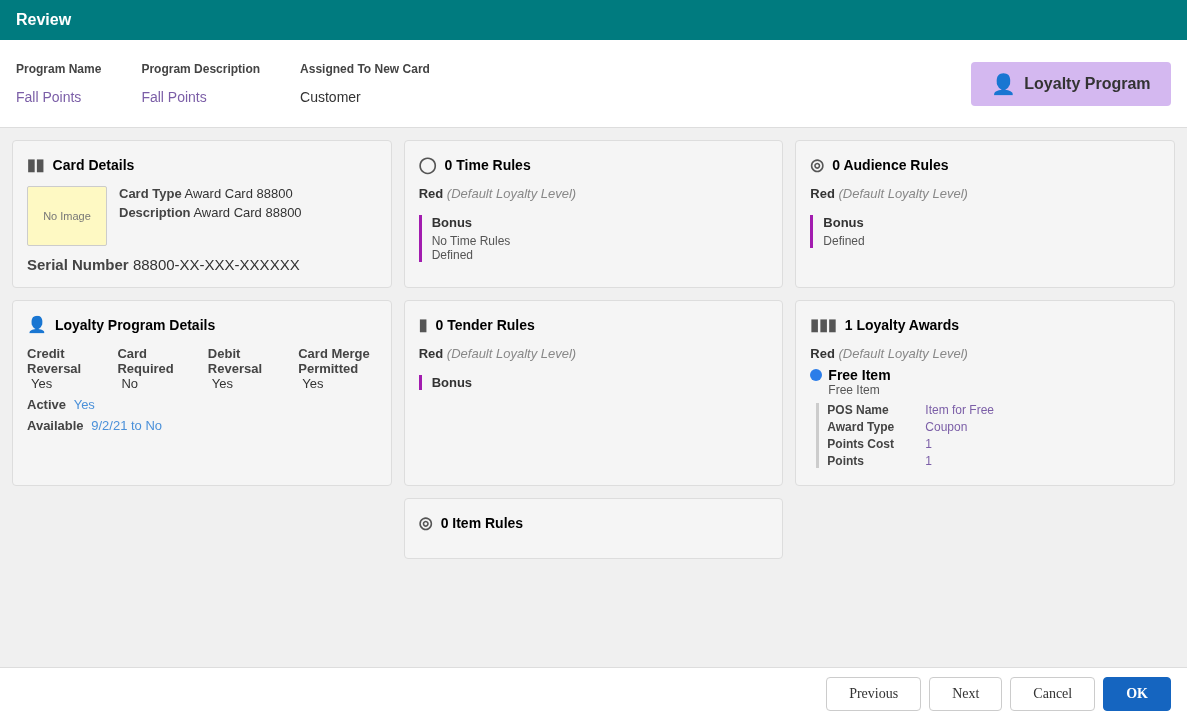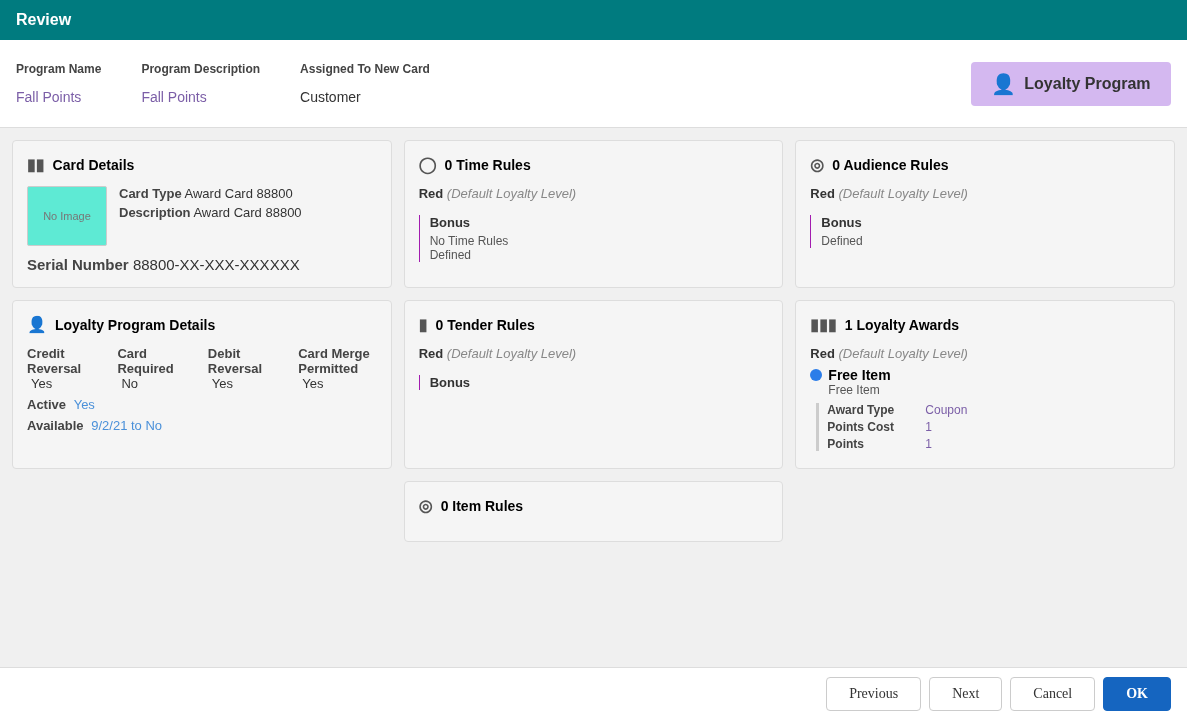--- a/index.html
+++ b/index.html
@@ -22,21 +22,21 @@
     .scroll-area::-webkit-scrollbar { width: 10px; }
     .scroll-area::-webkit-scrollbar-track { background: #f0f0f0; }
     .scroll-area::-webkit-scrollbar-thumb { background: #bbb; border-radius: 4px; }
 
     
     .card { background: #f5f5f5; border: 1px solid #ddd; border-radius: 4px; padding: 14px; }
     .card-title { display: flex; align-items: center; gap: 8px; font-weight: 700; font-size: 14px; margin-bottom: 12px; }
     .card-title .icon { color: #555; font-size: 16px; }
 
     
-    .no-image-box { border: 1px solid #ccc; background: #5eead4; width: 80px; height: 60px; display: flex; align-items: center; justify-content: center; font-size: 11px; color: #777; border-radius: 2px; }
+    .no-image-box { border: 1px solid #ccc; background: #fef9c3; width: 80px; height: 60px; display: flex; align-items: center; justify-content: center; font-size: 11px; color: #777; border-radius: 2px; }
     .card-details-content { display: flex; gap: 12px; margin-bottom: 10px; }
     .card-info { display: flex; flex-direction: column; gap: 4px; }
     .card-info-row { font-size: 13px; }
     .card-info-row .lbl { color: #444; font-weight: 600; }
     .card-info-row .val { color: #333; }
     .serial-row { font-size: 15px; color: #333; margin-top: 8px; }
     .serial-row .lbl { font-weight: 600; color: #444; }
 
     
     .details-grid { display: grid; grid-template-columns: 1fr 1fr 1fr 1fr; gap: 6px 12px; margin-top: 8px; }
@@ -45,21 +45,21 @@
     .detail-item .val { color: #333; margin-left: 4px; }
     .full-row { grid-column: 1 / -1; font-size: 13px; }
     .full-row .lbl { color: #444; font-weight: 600; }
     .full-row .val { color: #333; margin-left: 4px; }
     .full-row .val.blue { color: #4a90d9; }
 
     
     .level-label { font-size: 13px; color: #333; margin-bottom: 6px; }
     .level-label .level-name { font-weight: 700; color: #333; }
     .level-label .default { color: #888; font-style: italic; }
-    .bonus-section { border-left: 1px solid #a21caf; padding-left: 10px; margin-top: 14px; }
+    .bonus-section { border-left: 3px solid #a21caf; padding-left: 10px; margin-top: 14px; }
     .bonus-title { font-weight: 700; color: #333; margin-bottom: 4px; }
     .bonus-text { color: #555; font-size: 12px; }
 
     
     .award-item { margin-top: 6px; }
     .award-header { display: flex; align-items: center; gap: 6px; font-weight: 700; font-size: 14px; }
     .blue-dot { width: 12px; height: 12px; border-radius: 50%; background: #2b7de9; display: inline-block; }
     .award-sub { color: #555; font-size: 12px; margin-left: 18px; }
     .award-details { border-left: 3px solid #ccc; margin-left: 6px; margin-top: 6px; padding-left: 8px; }
     .award-detail-row { display: flex; gap: 8px; font-size: 12px; margin-bottom: 3px; }
@@ -223,20 +223,24 @@
         <span class="default">(Default Loyalty Level)</span>
       </div>
       <div class="award-item">
         <div class="award-header">
           <span class="blue-dot"></span>
           <span>Free Item</span>
         </div>
         <div class="award-sub">Free Item</div>
         <div class="award-details">
           <div class="award-detail-row">
+            <span class="lbl">POS Name</span>
+            <span class="val">Item for Free</span>
+          </div>
+          <div class="award-detail-row">
             <span class="lbl">Award Type</span>
             <span class="val">Coupon</span>
           </div>
           <div class="award-detail-row">
             <span class="lbl">Points Cost</span>
             <span class="val">1</span>
           </div>
           <div class="award-detail-row">
             <span class="lbl">Points</span>
             <span class="val">1</span>

